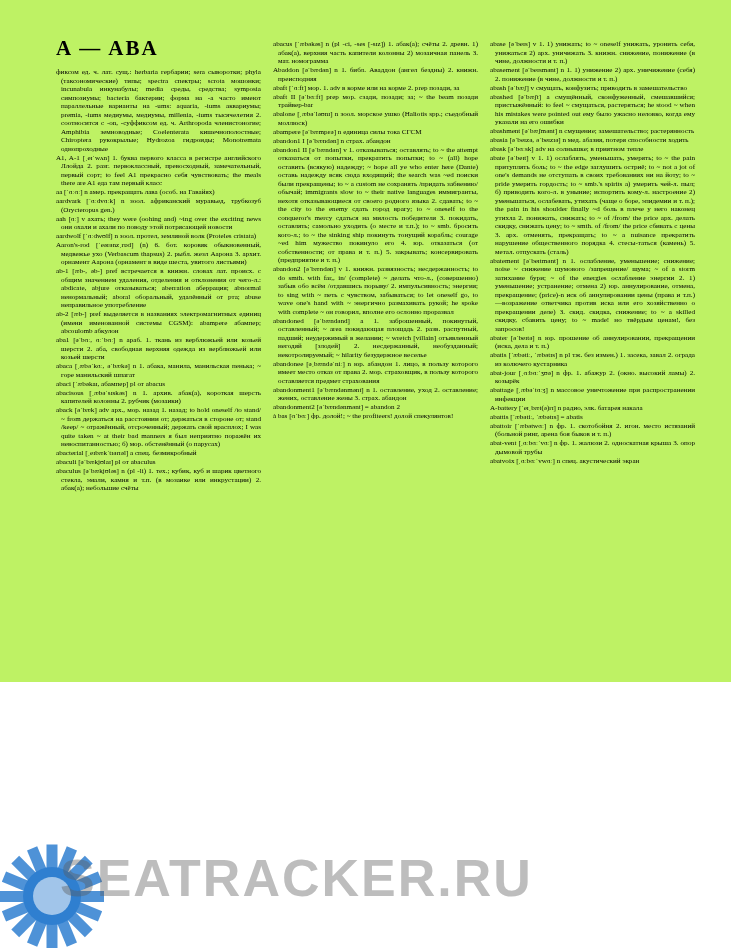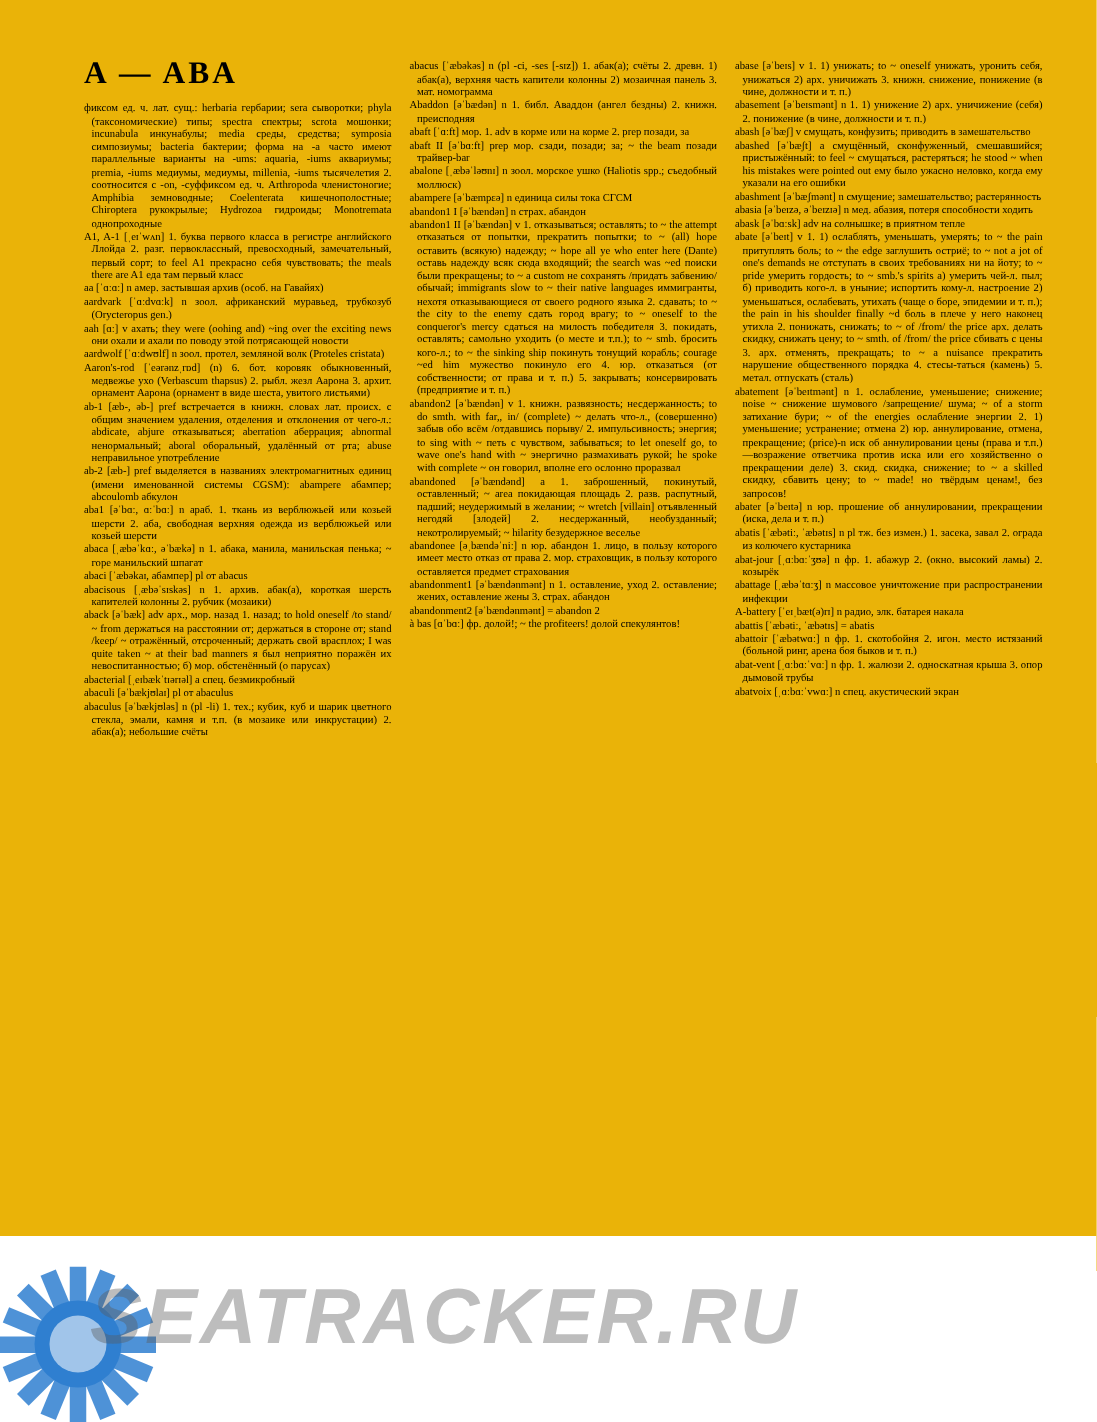--- a/index.html
+++ b/index.html
@@ -5,22 +5,22 @@
   html,body{margin:0;padding:0;}
   body{
     width:731px;height:948px;
     background:#ffffff;
     font-family:"Liberation Serif", serif;
     position:relative;
     overflow:hidden;
   }
   .page{
     position:absolute;
-    left:0;top:0;width:731px;height:824px;
-    background:#eab308;
+    left:0;top:0;width:731px;height:682px;
+    background:#bef264;
   }
   .page-title{
     position:absolute;
     left:56px;top:36px;
     font-family:"Liberation Serif", serif;
     font-size:21px;
     font-weight:bold;
     letter-spacing:2px;
   }
   .cols{
@@ -55,21 +55,20 @@
     left:0;top:830px;
     width:731px;height:118px;
     pointer-events:none;
   }
   .wm-text{
     position:absolute;
     left:60px;top:18px;
     width:660px;
     font-family:"Liberation Sans", sans-serif;
     font-weight:bold;
-    font-style:italic;
     font-size:52px;
     letter-spacing:2px;
     color:rgba(90,90,90,0.40);
     white-space:nowrap;
   }
   .wm-burst{
     position:absolute;
     left:0px;top:14px;
     width:104px;height:104px;
   }
@@ -99,21 +98,21 @@
 
 <div class="page">
 
   <div class="page-title">A — ABA</div>
 
   <div class="cols">
 
     <div class="col first">
       <div class="entry">фиксом ед. ч. лат. сущ.: herbaria гербарии; sera сыворотки; phyla (таксономические) типы; spectra спектры; scrota мошонки; incunabula инкунабулы; media среды, средства; symposia симпозиумы; bacteria бактерии; форма на -a часто имеют параллельные варианты на -ums: aquaria, -iums аквариумы; premia, -iums медиумы, медиумы, millenia, -iums тысячелетия 2. соотносится с -on, -суффиксом ед. ч. Arthropoda членистоногие; Amphibia земноводные; Coelenterata кишечнополостные; Chiroptera рукокрылые; Hydrozoa гидроиды; Monotremata однопроходные</div>
       <div class="entry">A1, A-1 [ˌeɪˈwʌn] 1. буква первого класса в регистре английского Ллойда 2. разг. первоклассный, превосходный, замечательный, первый сорт; to feel A1 прекрасно себя чувствовать; the meals there are A1 еда там первый класс</div>
-      <div class="entry">aa [ˈɑːɑː] n амер. застывшая архив (особ. на Гавайях)</div>
+      <div class="entry">aa [ˈɑːɑː] n амер. прекращать лава (особ. на Гавайях)</div>
       <div class="entry">aardvark [ˈɑːdvɑːk] n зоол. африканский муравьед, трубкозуб (Orycteropus gen.)</div>
       <div class="entry">aah [ɑː] v ахать; they were (oohing and) ~ing over the exciting news они охали и ахали по поводу этой потрясающей новости</div>
       <div class="entry">aardwolf [ˈɑːdwʊlf] n зоол. протел, земляной волк (Proteles cristata)</div>
       <div class="entry">Aaron's-rod [ˈeərənzˌrɒd] (n) 6. бот. коровяк обыкновенный, медвежье ухо (Verbascum thapsus) 2. рыбл. жезл Аарона 3. архит. орнамент Аарона (орнамент в виде шеста, увитого листьями)</div>
       <div class="entry">ab-1 [æb-, əb-] pref встречается в книжн. словах лат. происх. с общим значением удаления, отделения и отклонения от чего-л.: abdicate, abjure отказываться; aberration аберрация; abnormal ненормальный; aboral оборальный, удалённый от рта; abuse неправильное употребление</div>
       <div class="entry">ab-2 [æb-] pref выделяется в названиях электромагнитных единиц (имени именованной системы CGSM): abampere абампер; abcoulomb абкулон</div>
       <div class="entry">aba1 [əˈbɑː, ɑːˈbɑː] n араб. 1. ткань из верблюжьей или козьей шерсти 2. аба, свободная верхняя одежда из верблюжьей или козьей шерсти</div>
       <div class="entry">abaca [ˌæbəˈkɑː, əˈbækə] n 1. абака, манила, манильская пенька; ~ горе манильский шпагат</div>
       <div class="entry">abaci [ˈæbəkaɪ, абампер] pl от abacus</div>
       <div class="entry">abacisous [ˌæbəˈsɪskəs] n 1. архив. абак(а), короткая шерсть капителей колонны 2. рубчик (мозаики)</div>

